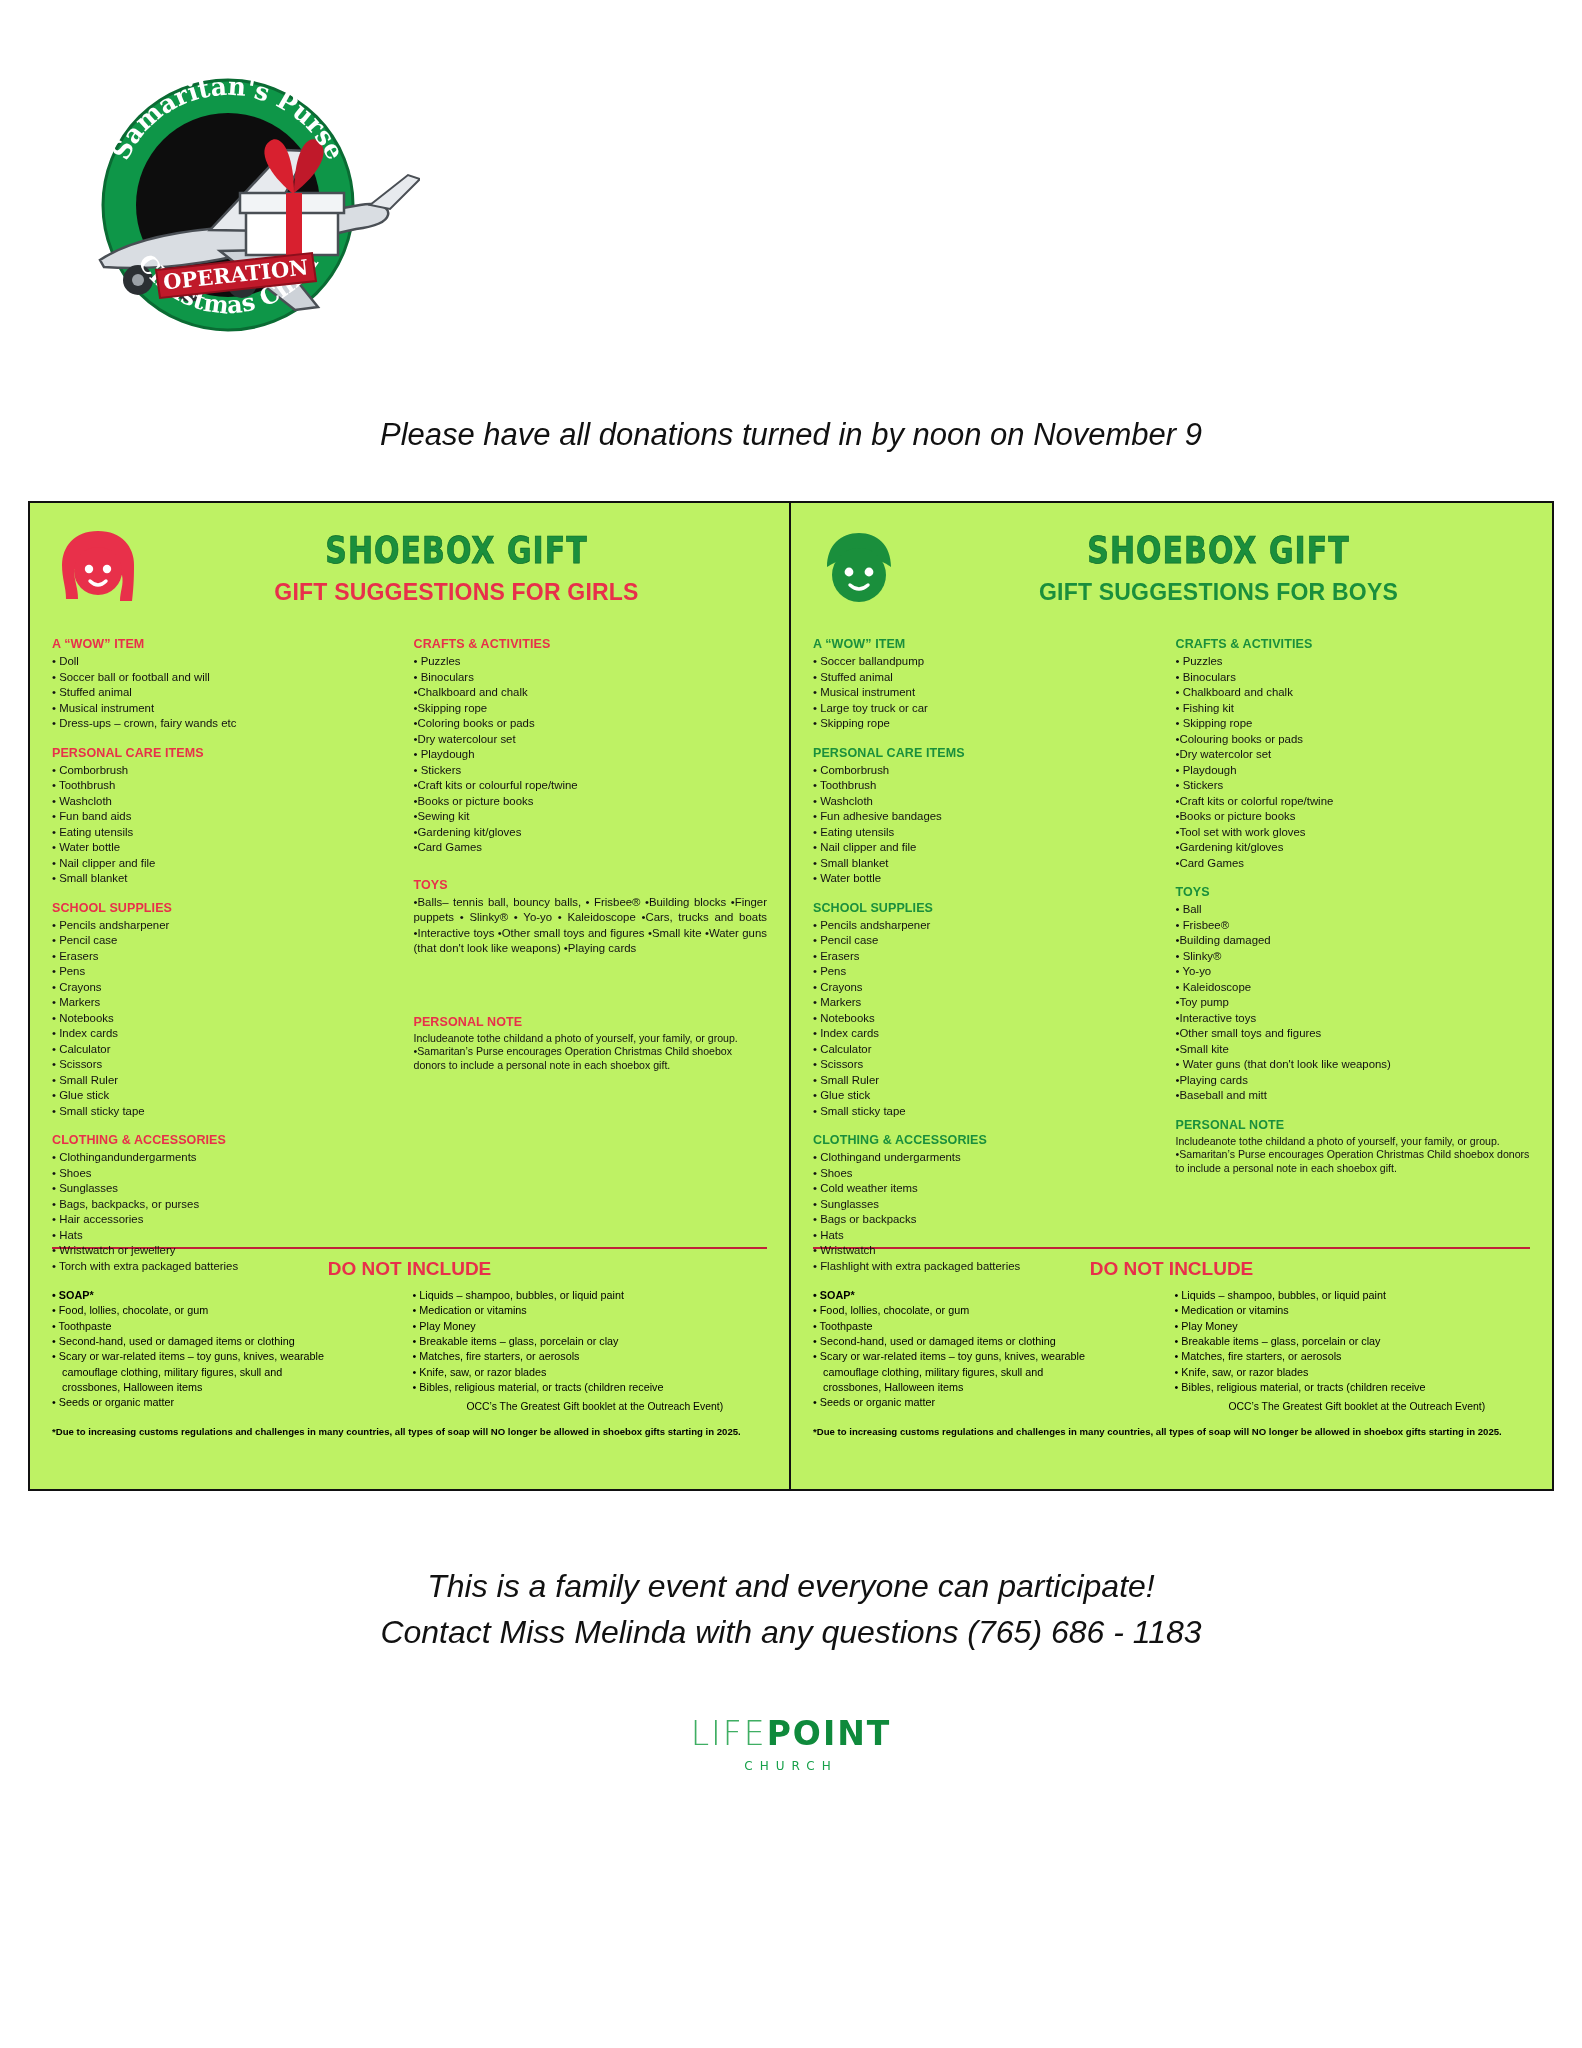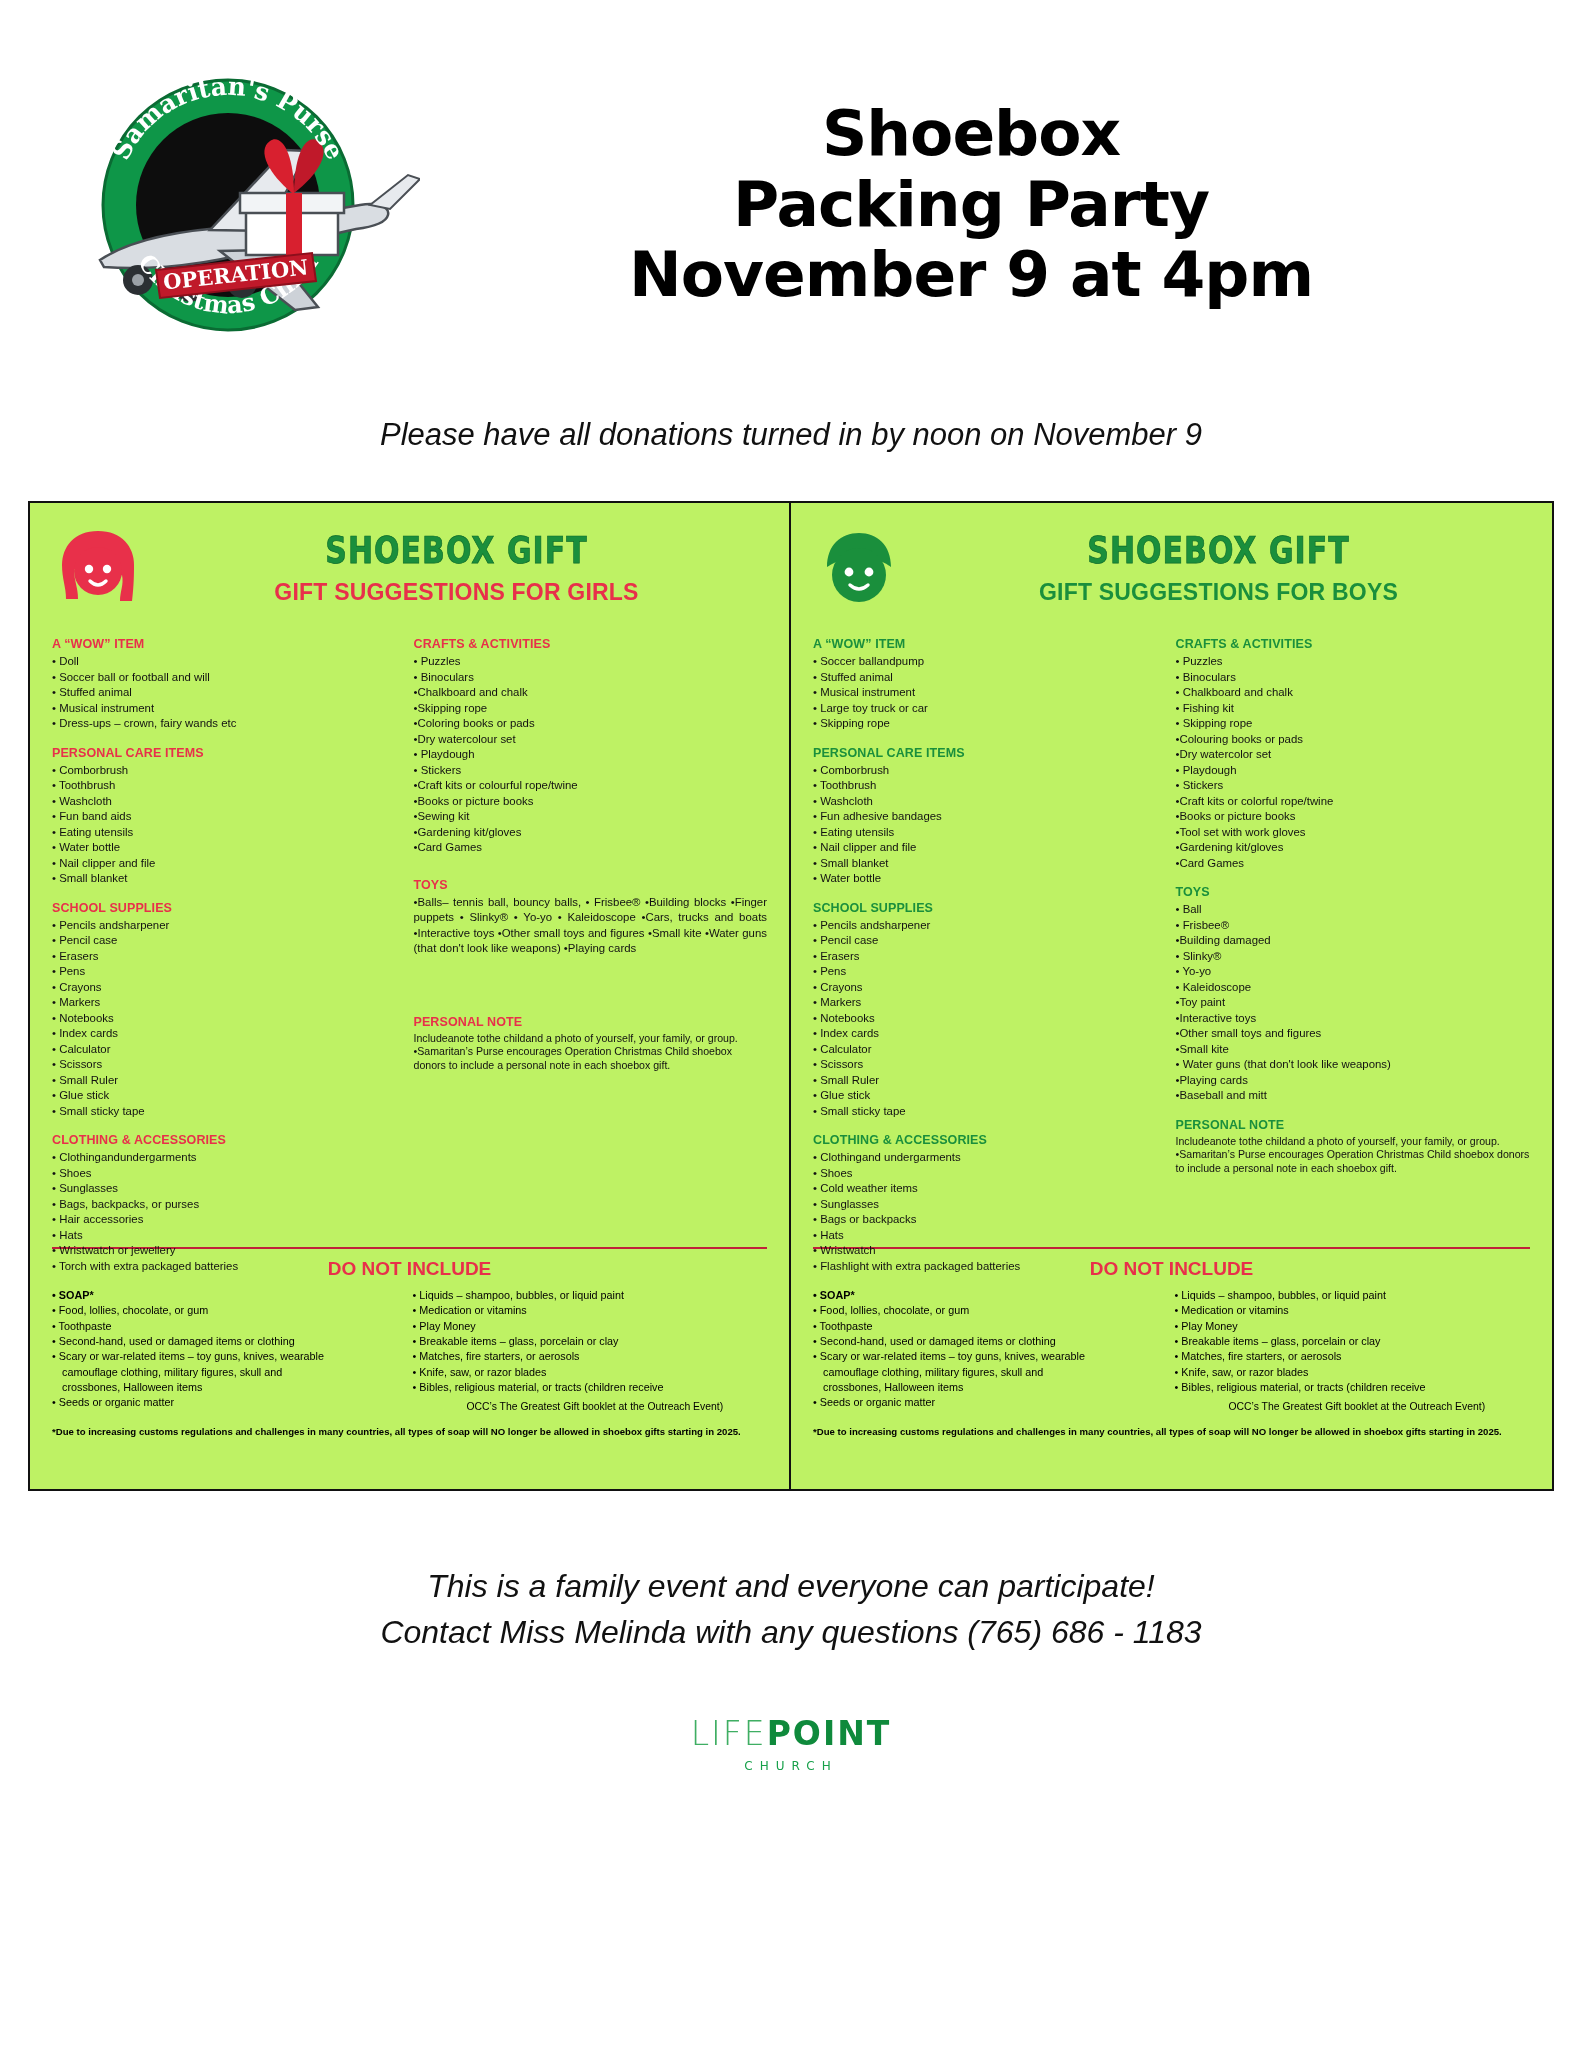--- a/index.html
+++ b/index.html
@@ -248,25 +248,20 @@
       </text>
       <text font-family="DejaVu Serif, serif" font-size="24" font-weight="bold" fill="#ffffff">
         <textPath href="#arcBottom" startOffset="50%" text-anchor="middle">Christmas Child</textPath>
       </text>
 
       <path d="M96 215 L252 198 L256 226 L100 243 Z" fill="#c0192a" stroke="#8d0f1c" stroke-width="2"></path>
       <text x="176" y="227" font-family="DejaVu Serif, serif" font-size="21" font-weight="bold" fill="#ffffff" text-anchor="middle" transform="rotate(-6 176 222)">OPERATION</text>
     </svg>
   </div>
 
-  <div class="title-block">
-    <div class="title-line">Shoebox</div>
-    <div class="title-line">Packing Party</div>
-    <div class="title-line">November 9 at 4pm</div>
-  </div>
 </div>
 
 <div class="subtitle">Please have all donations turned in by noon on November 9</div>
 
 <div class="flyer">
 
   <div class="panel left">
     <div class="panel-head">
       <svg class="face" viewBox="0 0 92 84" xmlns="http://www.w3.org/2000/svg">
         <path d="M46 4 C22 4 10 20 10 38 C10 52 14 60 14 72 L26 72 C26 60 22 54 22 42 C30 46 40 44 46 38 C54 48 66 50 70 48 C72 58 68 64 68 74 L80 74 C82 58 82 46 82 38 C82 20 70 4 46 4 Z" fill="#e8304a"></path>
@@ -477,21 +472,21 @@
         </ul>
 
         <div class="cat-title boys" style="margin-top:14px">TOYS</div>
         <ul class="items">
           <li>• Ball</li>
           <li>• Frisbee®</li>
           <li>•Building damaged</li>
           <li>• Slinky®</li>
           <li>• Yo-yo</li>
           <li>• Kaleidoscope</li>
-          <li>•Toy paint</li>
+          <li>•Toy pump</li>
           <li>•Interactive toys</li>
           <li>•Other small toys and figures</li>
           <li>•Small kite</li>
           <li>• Water guns (that don't look like weapons)</li>
           <li>•Playing cards</li>
           <li>•Baseball and mitt</li>
         </ul>
 
         <div class="cat-title boys">PERSONAL NOTE</div>
         <div class="note-body">Includeanote tothe childand a photo of yourself, your family, or group. •Samaritan’s Purse encourages Operation Christmas Child shoebox donors to include a personal note in each shoebox gift.</div>

